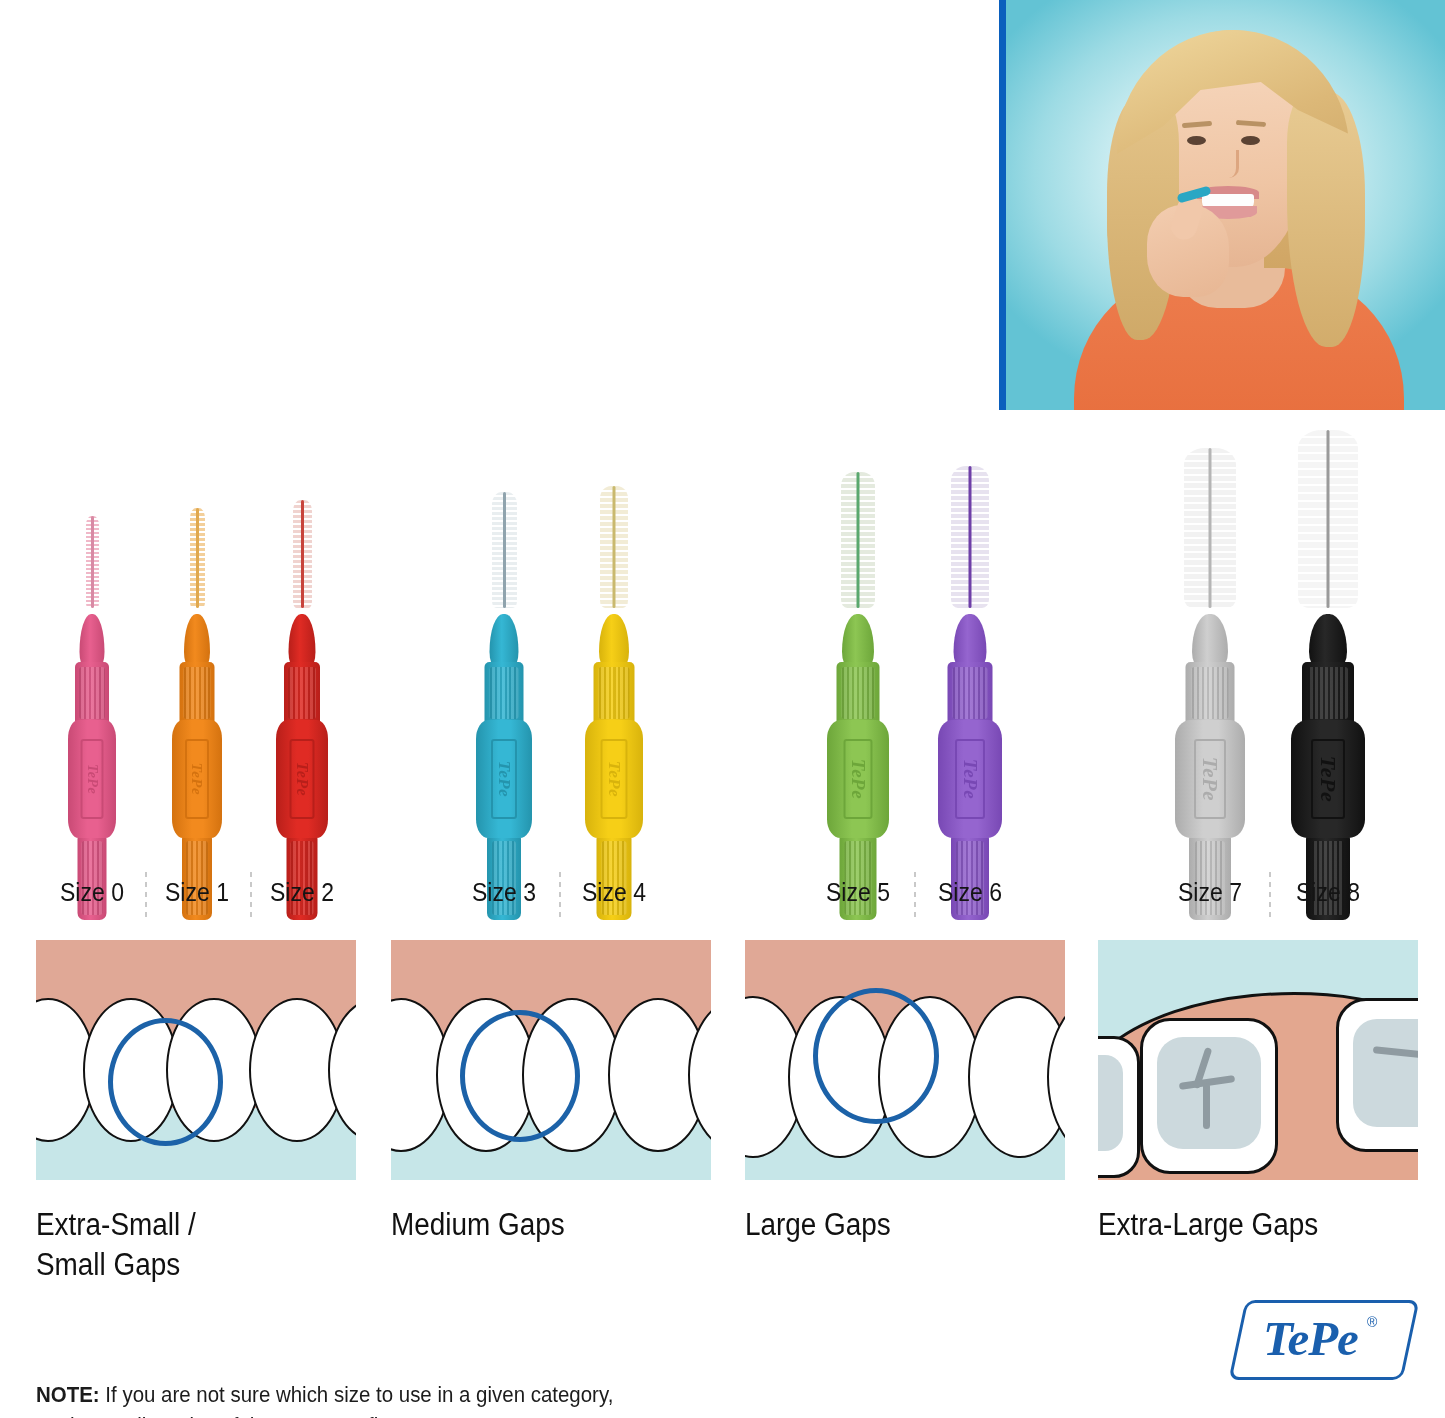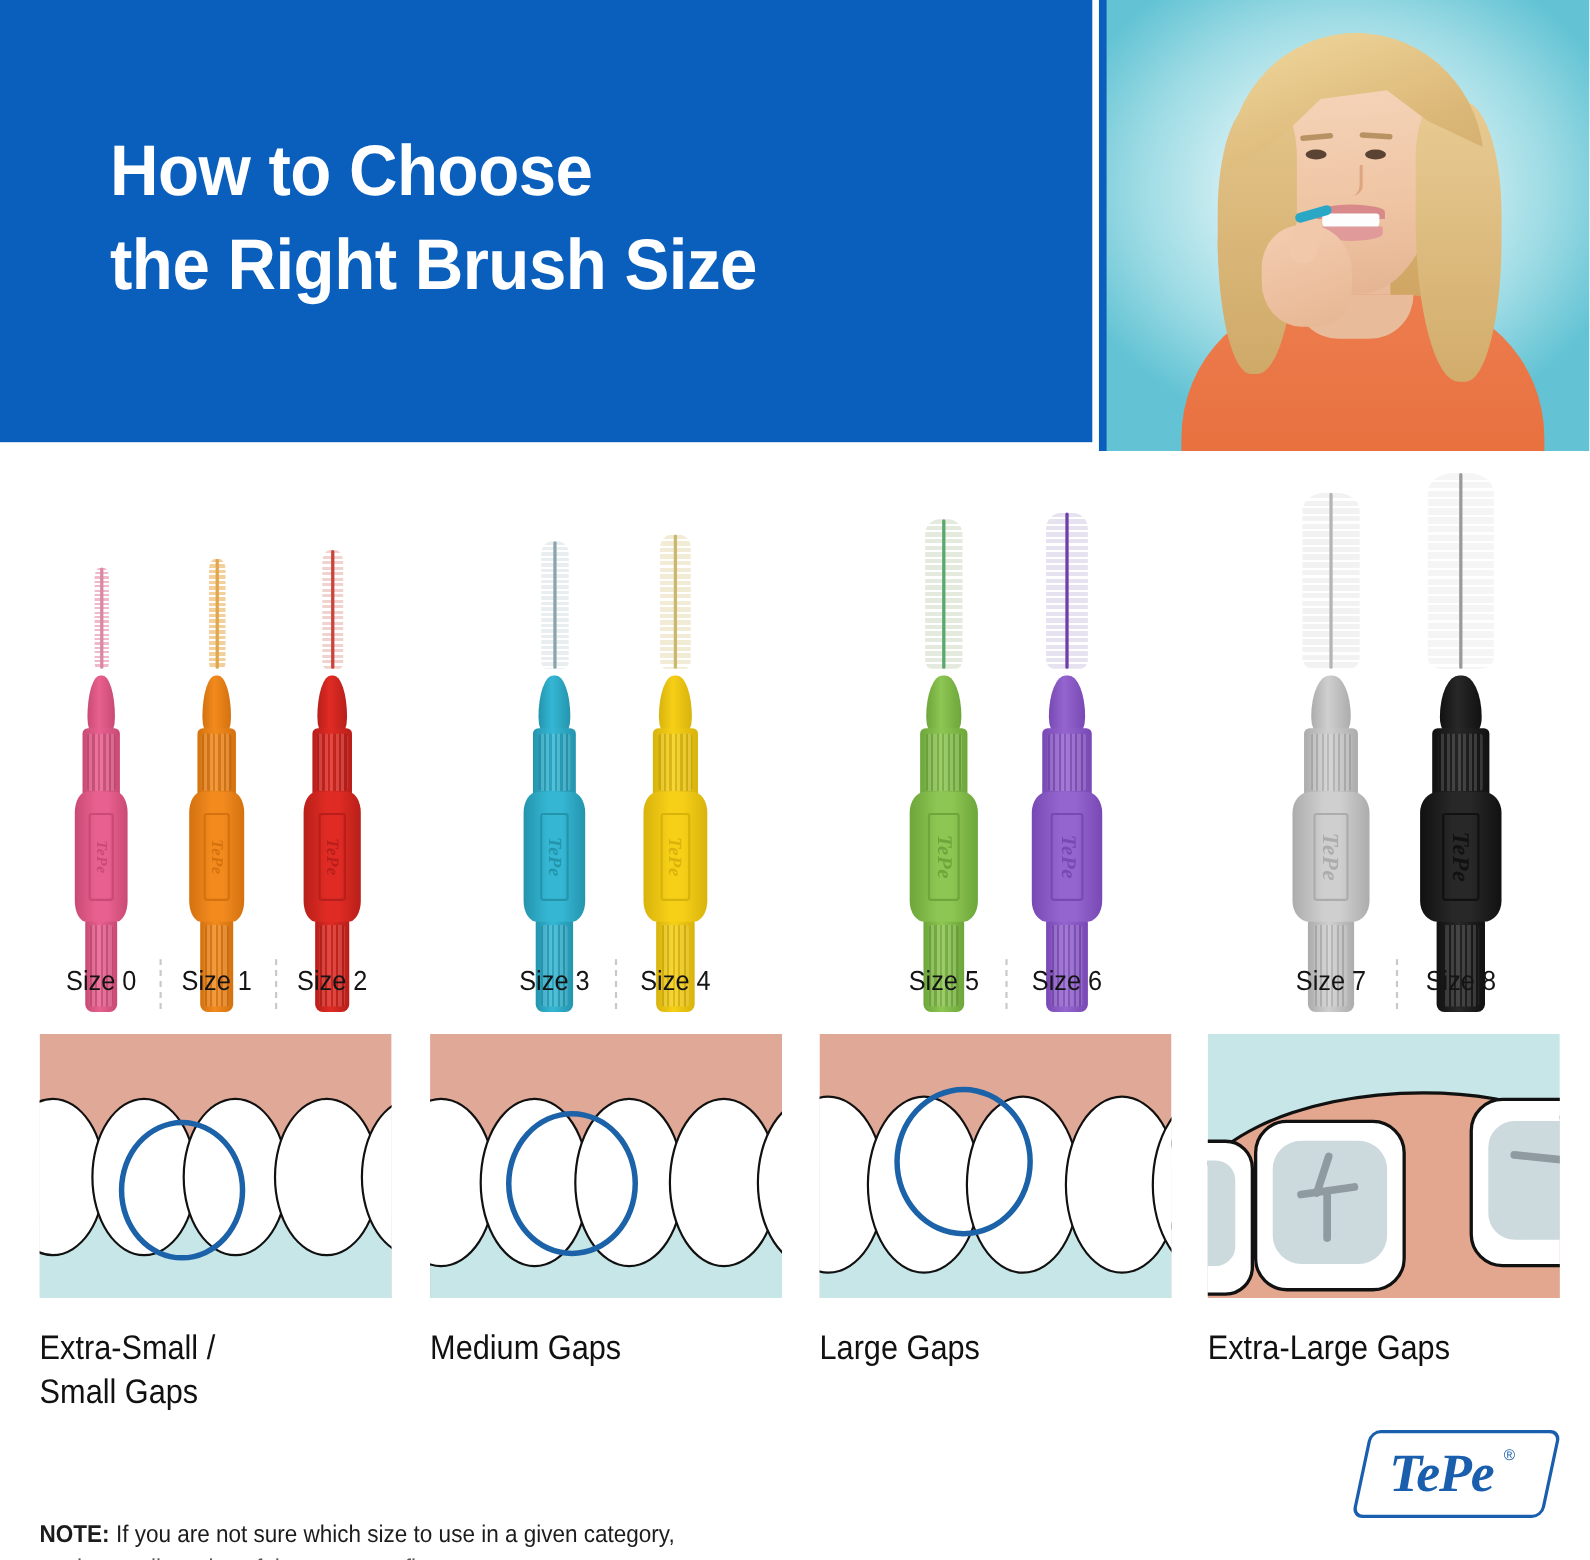--- a/index.html
+++ b/index.html
@@ -234,24 +234,20 @@
   .logo-reg{
     position:absolute;left:130px;top:14px;
     font-family:"Liberation Sans",sans-serif;
     font-size:14px;color:#1a5fad;
   }
 </style>
 </head>
 <body>
 
 <div class="header">
-  <div class="header-blue">
-    <div class="header-title">How to Choose
-the Right Brush Size</div>
-  </div>
   <div class="header-photo">
     <div class="ph-bluestripe"></div>
     <div class="ph-hair-back"></div>
     <div class="ph-neck"></div>
     <div class="ph-shirt"></div>
     <div class="ph-shirt-collar"></div>
     <div class="ph-face"></div>
     <div class="ph-hair-left"></div>
     <div class="ph-hair-right"></div>
     <div class="ph-hair-front"></div>

